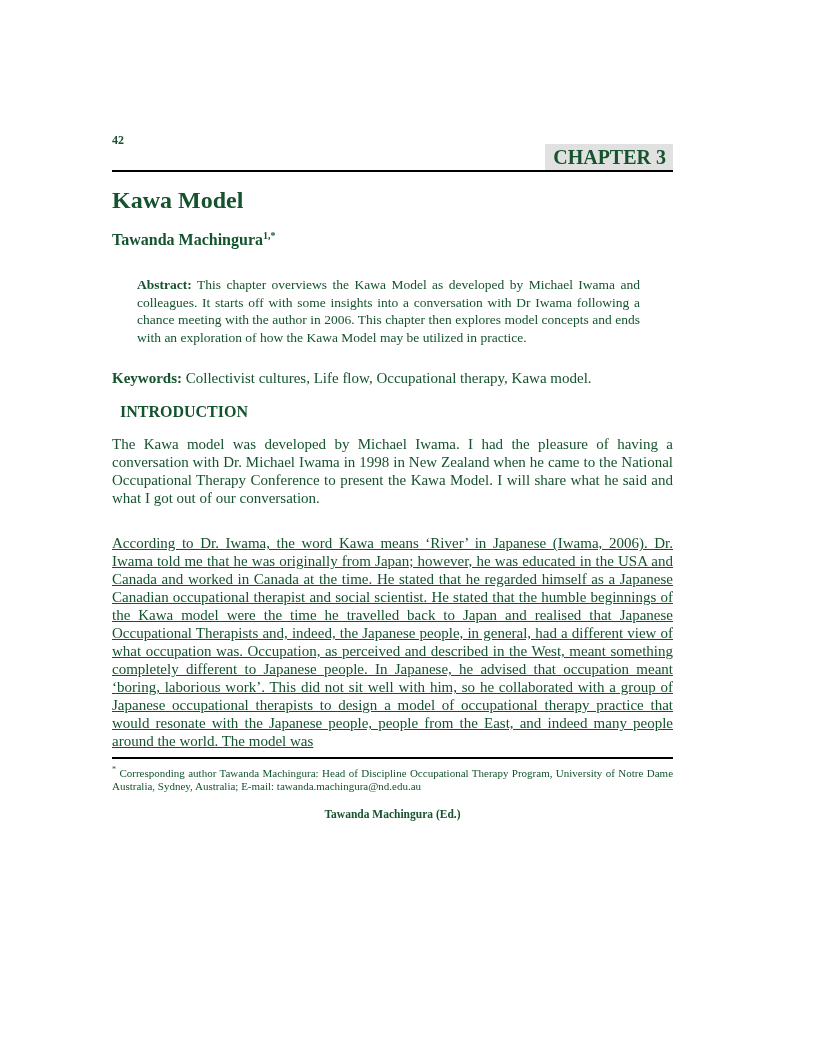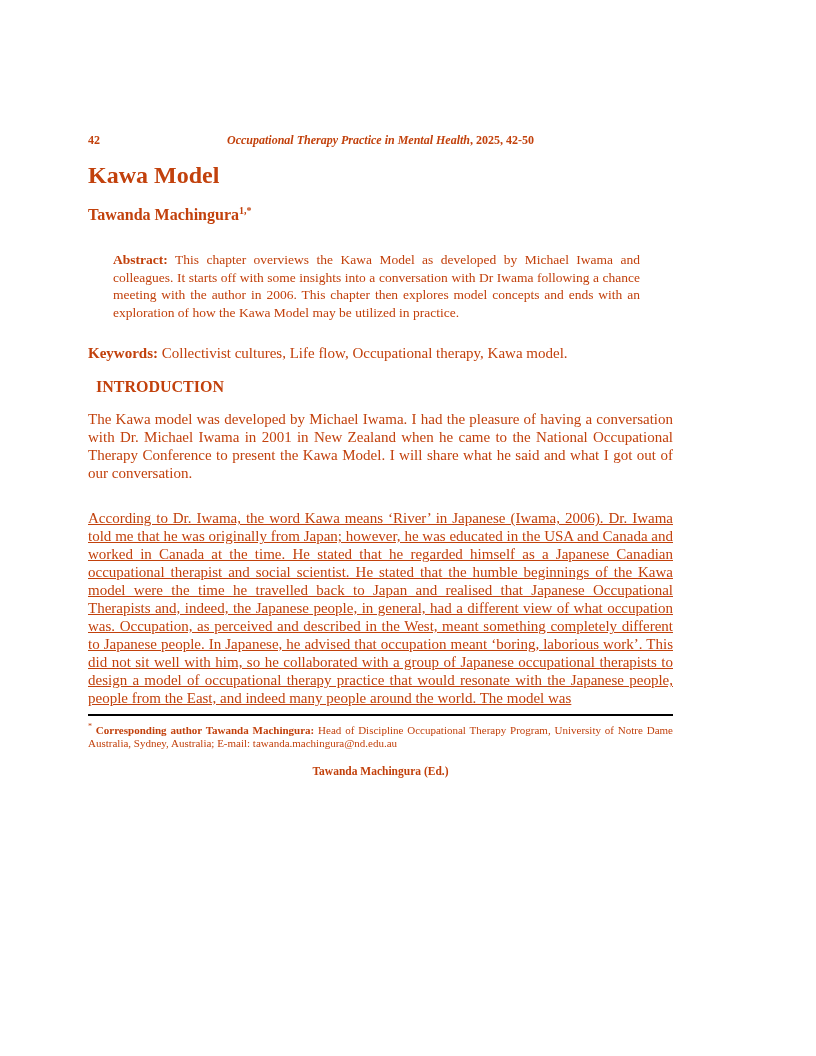--- a/index.html
+++ b/index.html
@@ -3,23 +3,23 @@
 <meta charset="utf-8">
 <title>Chapter Page</title>
 <style>
   * { box-sizing: border-box; }
   html, body { margin: 0; padding: 0; background: #ffffff; }
   .page {
     position: relative;
     width: 816px;
     height: 1056px;
     background: #ffffff;
-    color: #c2410c;
+    color: #14532d;
     font-family: "Liberation Serif", serif;
-    padding: 133px 143px 0 88px;
+    padding: 133px 143px 0 112px;
     overflow: hidden;
   }
   
   .doc-header {
     position: relative;
     text-align: center;
     font-size: 12px;
     line-height: 14px;
     font-weight: bold;
   }
@@ -88,52 +88,54 @@
   .para-2 { margin-top: 27px; text-decoration: underline; }
   .footnote-block {
     margin-top: 7px;
     border-top: 2px solid #000000;
     padding-top: 4px;
     font-size: 11px;
     line-height: 13.5px;
     text-align: justify;
   }
   .footnote-block sup { font-size: 8px; }
-  .footnote-block .fn-bold { font-weight: bold; margin-top: 8px; }
+  .footnote-block .fn-bold { font-weight: normal; margin-top: 8px; }
   .publisher {
     margin-top: 14px;
     text-align: center;
     font-size: 11.5px;
     line-height: 13.5px;
     font-weight: bold;
   }
 </style>
 </head>
 <body>
 
 <div class="page">
 
   <div class="doc-header">
     <span class="page-number">42</span>
-    <span class="running-title"><span class="rt-italic">Occupational Therapy Practice in Mental Health</span><span class="rt-suffix">, 2025, 42-50</span></span>
   </div>
 
+  <div class="chapter-row">
+    <span class="chapter-badge">CHAPTER 3</span>
+  </div>
 
   <h1 class="article-title">Kawa Model</h1>
 
   <div class="author-line"><span>Tawanda Machingura</span><sup>1,*</sup></div>
 
 
   <div class="abstract"><span class="label">Abstract:</span> <span>This chapter overviews the Kawa Model as developed by Michael Iwama and colleagues. It starts off with some insights into a conversation with Dr Iwama following a chance meeting with the author in 2006. This chapter then explores model concepts and ends with an exploration of how the Kawa Model may be utilized in practice.</span></div>
 
   <div class="keywords"><span class="label">Keywords:</span> <span>Collectivist cultures, Life flow, Occupational therapy, Kawa model.</span></div>
 
   <h2 class="section-heading">INTRODUCTION</h2>
 
-  <p class="body-para para-1">The Kawa model was developed by Michael Iwama. I had the pleasure of having a conversation with Dr. Michael Iwama in 2001 in New Zealand when he came to the National Occupational Therapy Conference to present the Kawa Model. I will share what he said and what I got out of our conversation.</p>
+  <p class="body-para para-1">The Kawa model was developed by Michael Iwama. I had the pleasure of having a conversation with Dr. Michael Iwama in 1998 in New Zealand when he came to the National Occupational Therapy Conference to present the Kawa Model. I will share what he said and what I got out of our conversation.</p>
 
   <p class="body-para para-2">According to Dr. Iwama, the word Kawa means ‘River’ in Japanese (Iwama, 2006). Dr. Iwama told me that he was originally from Japan; however, he was educated in the USA and Canada and worked in Canada at the time. He stated that he regarded himself as a Japanese Canadian occupational therapist and social scientist. He stated that the humble beginnings of the Kawa model were the time he travelled back to Japan and realised that Japanese Occupational Therapists and, indeed, the Japanese people, in general, had a different view of what occupation was. Occupation, as perceived and described in the West, meant something completely different to Japanese people. In Japanese, he advised that occupation meant ‘boring, laborious work’. This did not sit well with him, so he collaborated with a group of Japanese occupational therapists to design a model of occupational therapy practice that would resonate with the Japanese people, people from the East, and indeed many people around the world. The model was</p>
 
   <div class="footnote-block"><sup>*</sup> <span class="fn-bold">Corresponding author Tawanda Machingura:</span> <span>Head of Discipline Occupational Therapy Program, University of Notre Dame Australia, Sydney, Australia; E-mail: tawanda.machingura@nd.edu.au</span></div>
 
   <div class="publisher">
     <div>Tawanda Machingura (Ed.)</div>
   </div>
 
 </div>

